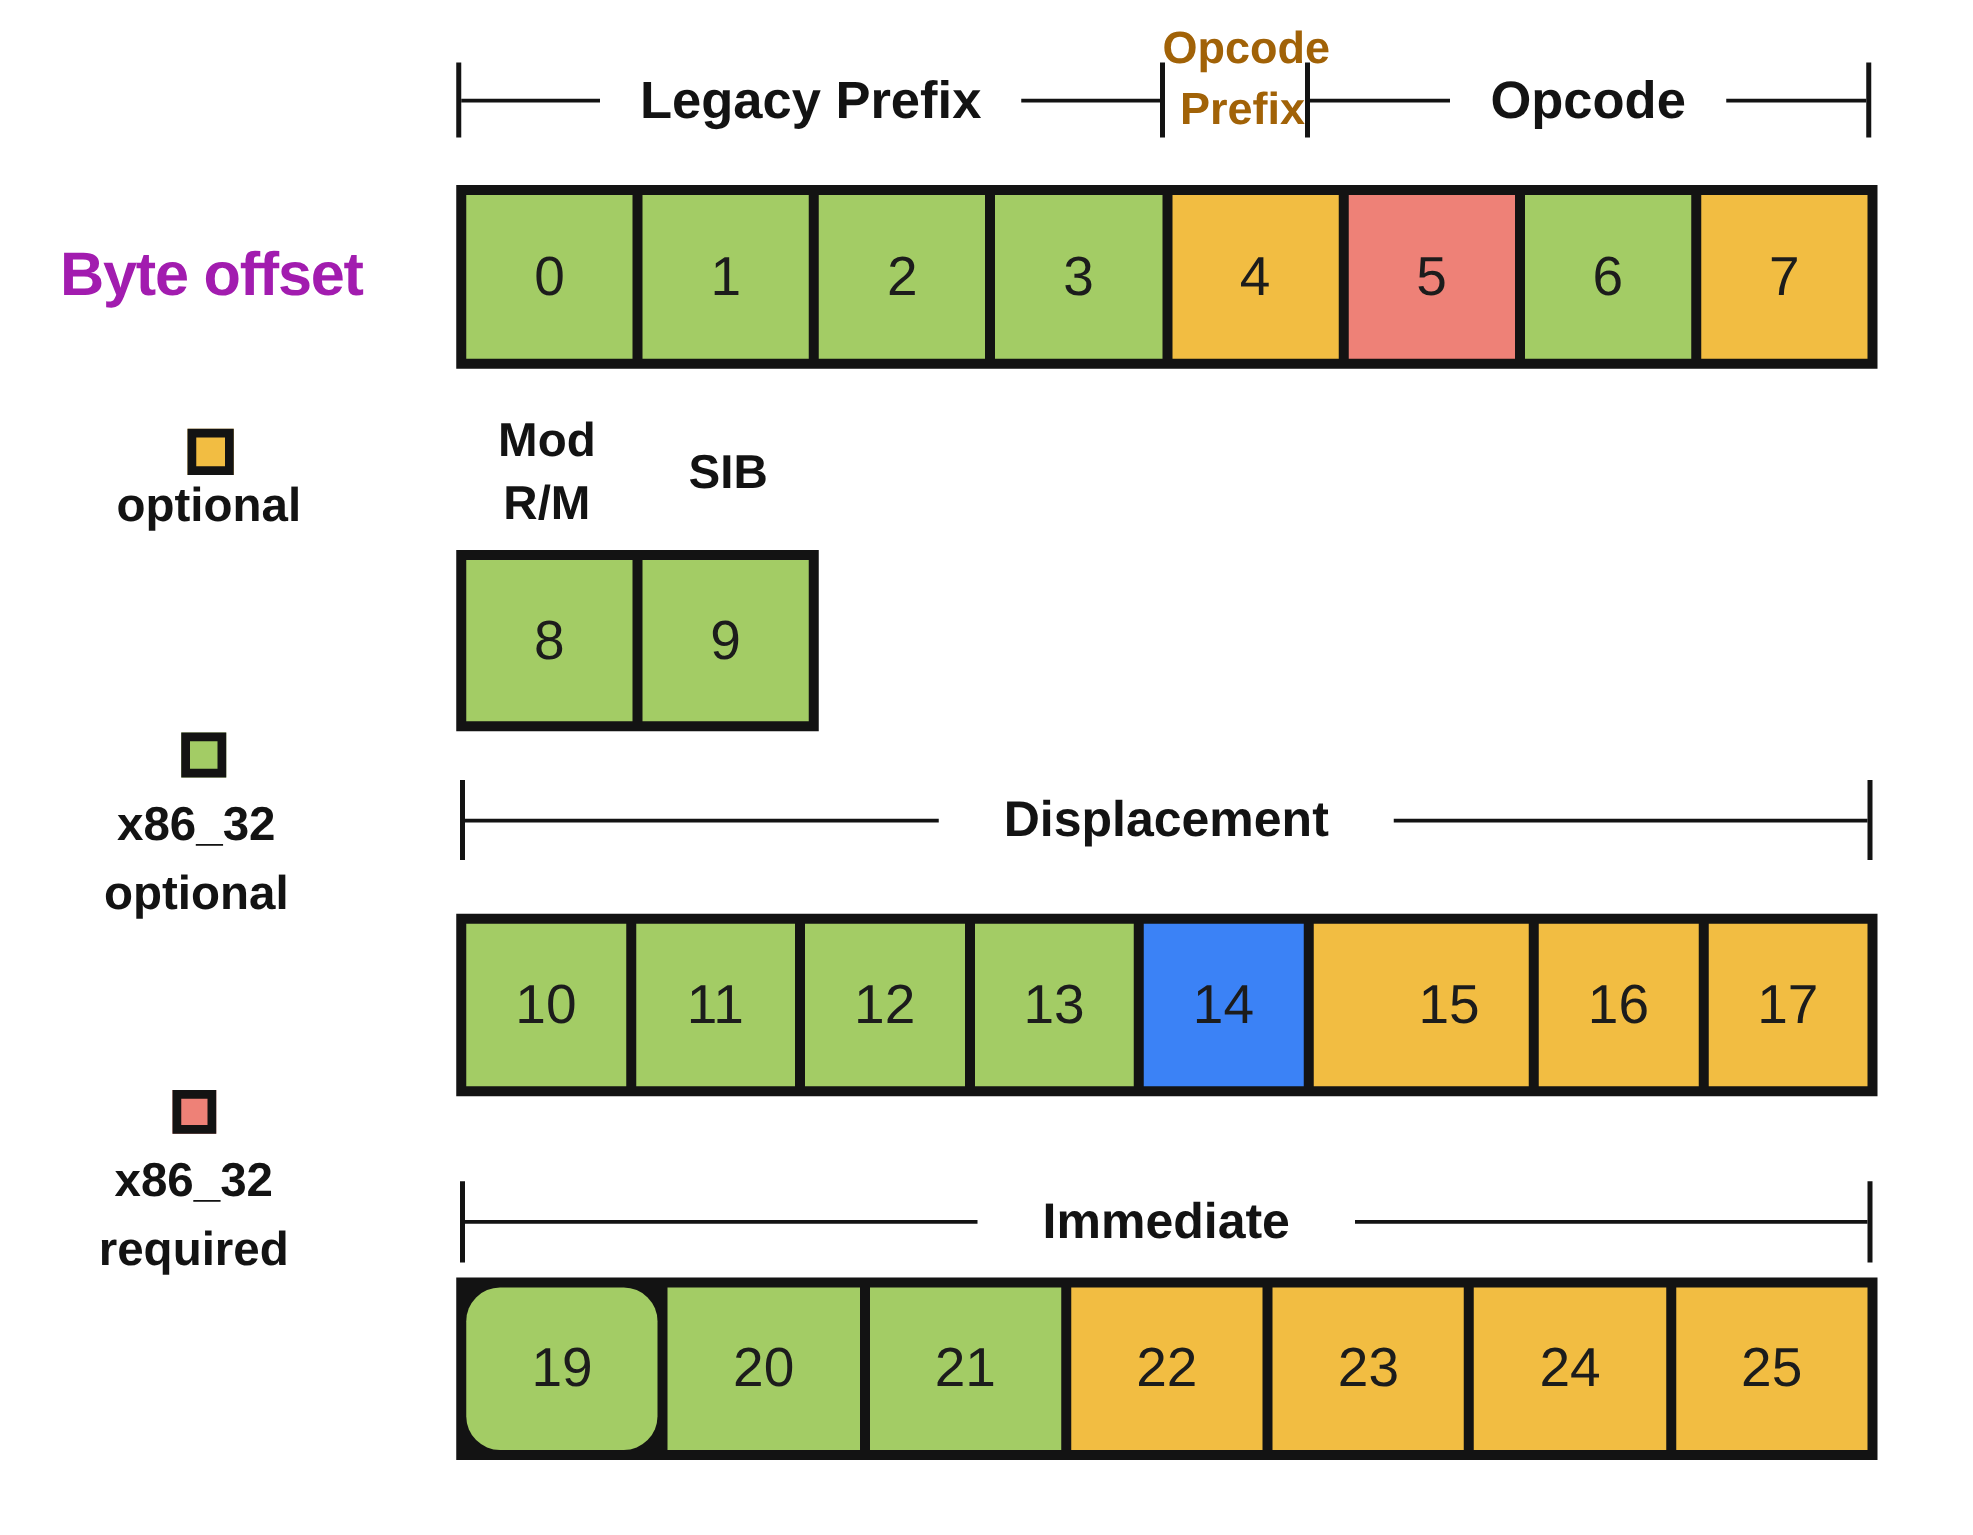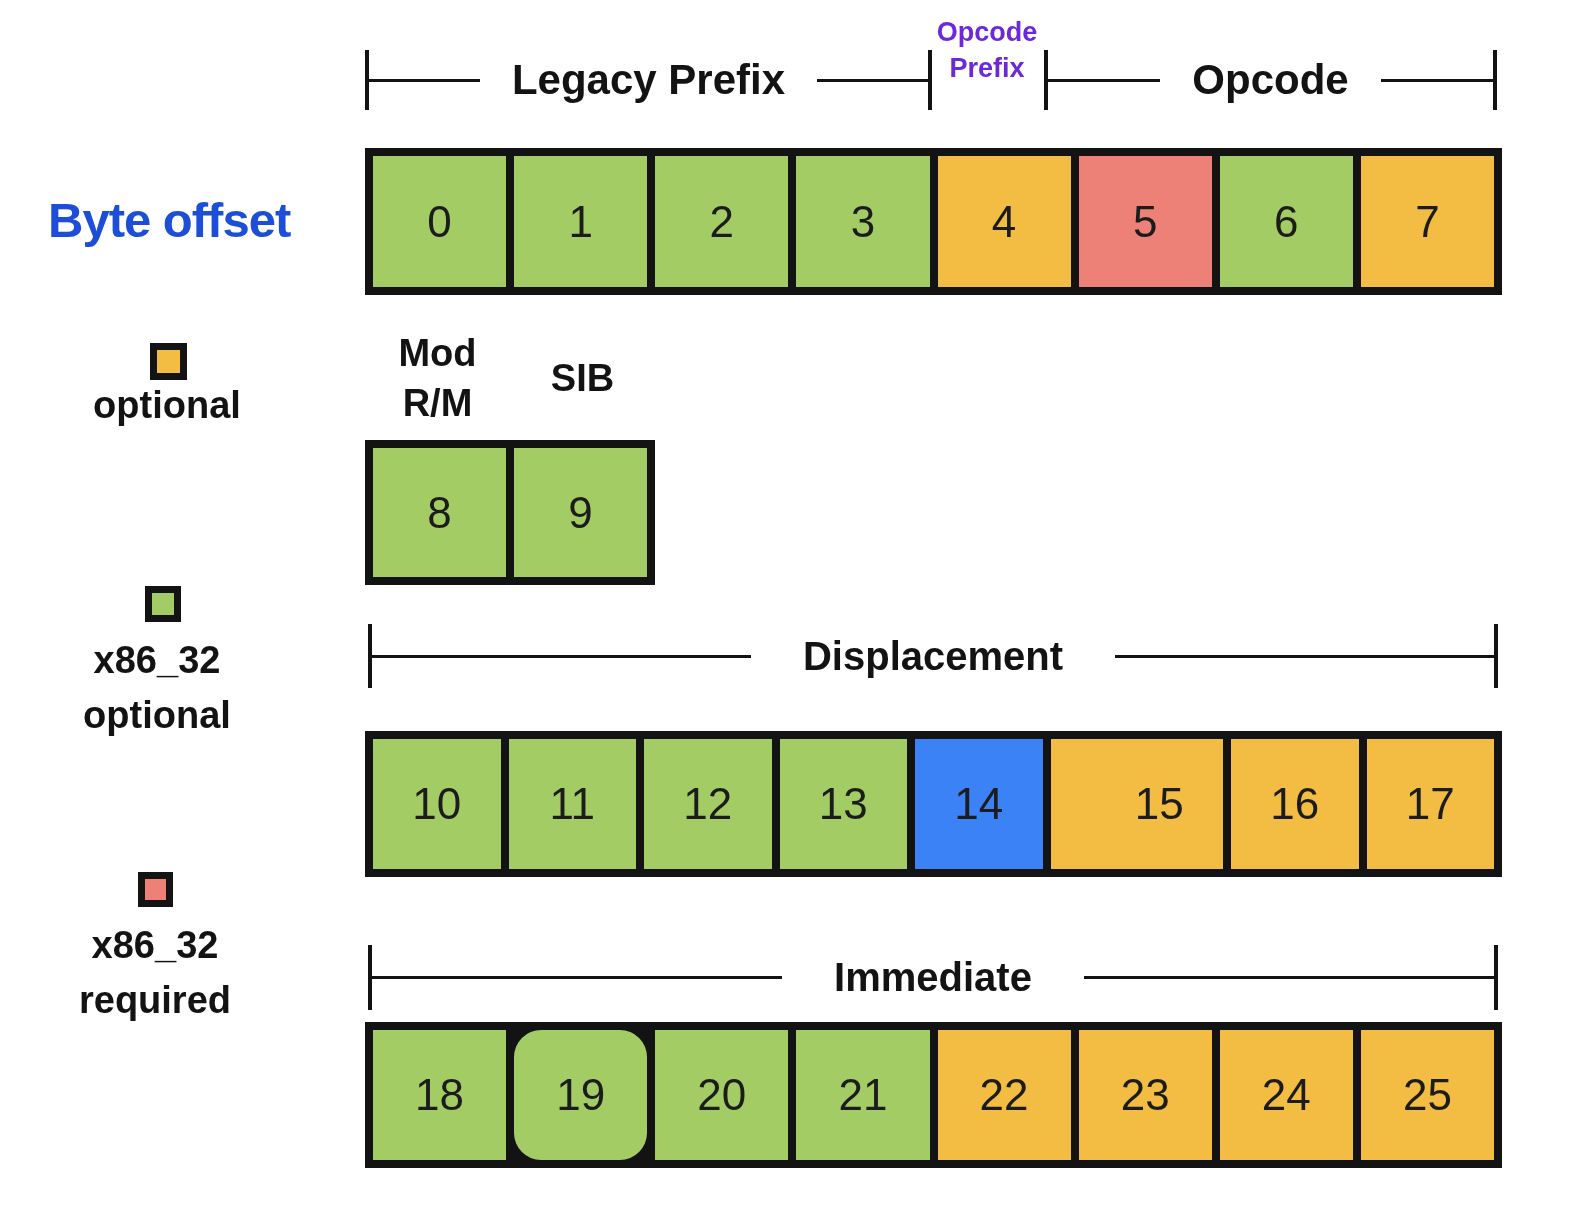--- a/index.html
+++ b/index.html
@@ -73,39 +73,39 @@
   .fieldhead {
     position: absolute;
     display: flex;
     font-size: 38px;
     font-weight: bold;
     color: #131313;
   }
   .big-label {
     position: absolute;
     font-weight: bold;
-    color: #1d4ed8;
+    color: #a21caf;
     white-space: nowrap;
   }
 </style>
 </head>
 <body>
 
 <div class="stage">
 
   <div class="bracket" style="left:365px; top:50px; width:567px; height:60px;">
     <div class="tick"></div>
     <div class="bline"></div>
     <div class="blabel" style="font-size:42px; padding:0 32px;">Legacy Prefix</div>
     <div class="bline"></div>
     <div class="tick"></div>
   </div>
 
-  <div style="position:absolute; left:930px; top:14px; width:114px; text-align:center;
-              font-size:27px; font-weight:bold; line-height:1.35; color:#6d28d9;">Opcode Prefix</div>
+  <div style="position:absolute; left:930px; top:14px; width:114px; text-align:right;
+              font-size:36px; font-weight:bold; line-height:1.35; color:#a16207;">Opcode Prefix</div>
 
   <div class="bracket" style="left:1044px; top:50px; width:453px; height:60px;">
     <div class="tick"></div>
     <div class="bline"></div>
     <div class="blabel" style="font-size:42px; padding:0 32px;">Opcode</div>
     <div class="bline"></div>
     <div class="tick"></div>
   </div>
 
   <div class="big-label" style="left:48px; top:192px; font-size:49px; letter-spacing:-1px;">Byte offset</div>
@@ -172,21 +172,20 @@
 
   <div class="bracket" style="left:368px; top:945px; width:1130px; height:65px;">
     <div class="tick"></div>
     <div class="bline"></div>
     <div class="blabel" style="font-size:40px; padding:0 52px;">Immediate</div>
     <div class="bline"></div>
     <div class="tick"></div>
   </div>
 
   <div class="byte-row" style="left:365px; top:1022px; width:1137px; height:146px;">
-      <div class="cell" style="background: rgb(163, 204, 101);">18</div>
       <div class="cell" style="background: rgb(163, 204, 101); border-radius: 27px;">19</div>
       <div class="cell" style="background: rgb(163, 204, 101);">20</div>
       <div class="cell" style="background: rgb(163, 204, 101);">21</div>
       <div class="cell" style="background: rgb(242, 189, 66);">22</div>
       <div class="cell" style="background: rgb(242, 189, 66);">23</div>
       <div class="cell" style="background: rgb(242, 189, 66);">24</div>
       <div class="cell" style="background: rgb(242, 189, 66);">25</div>
     </div>
 
 </div>

